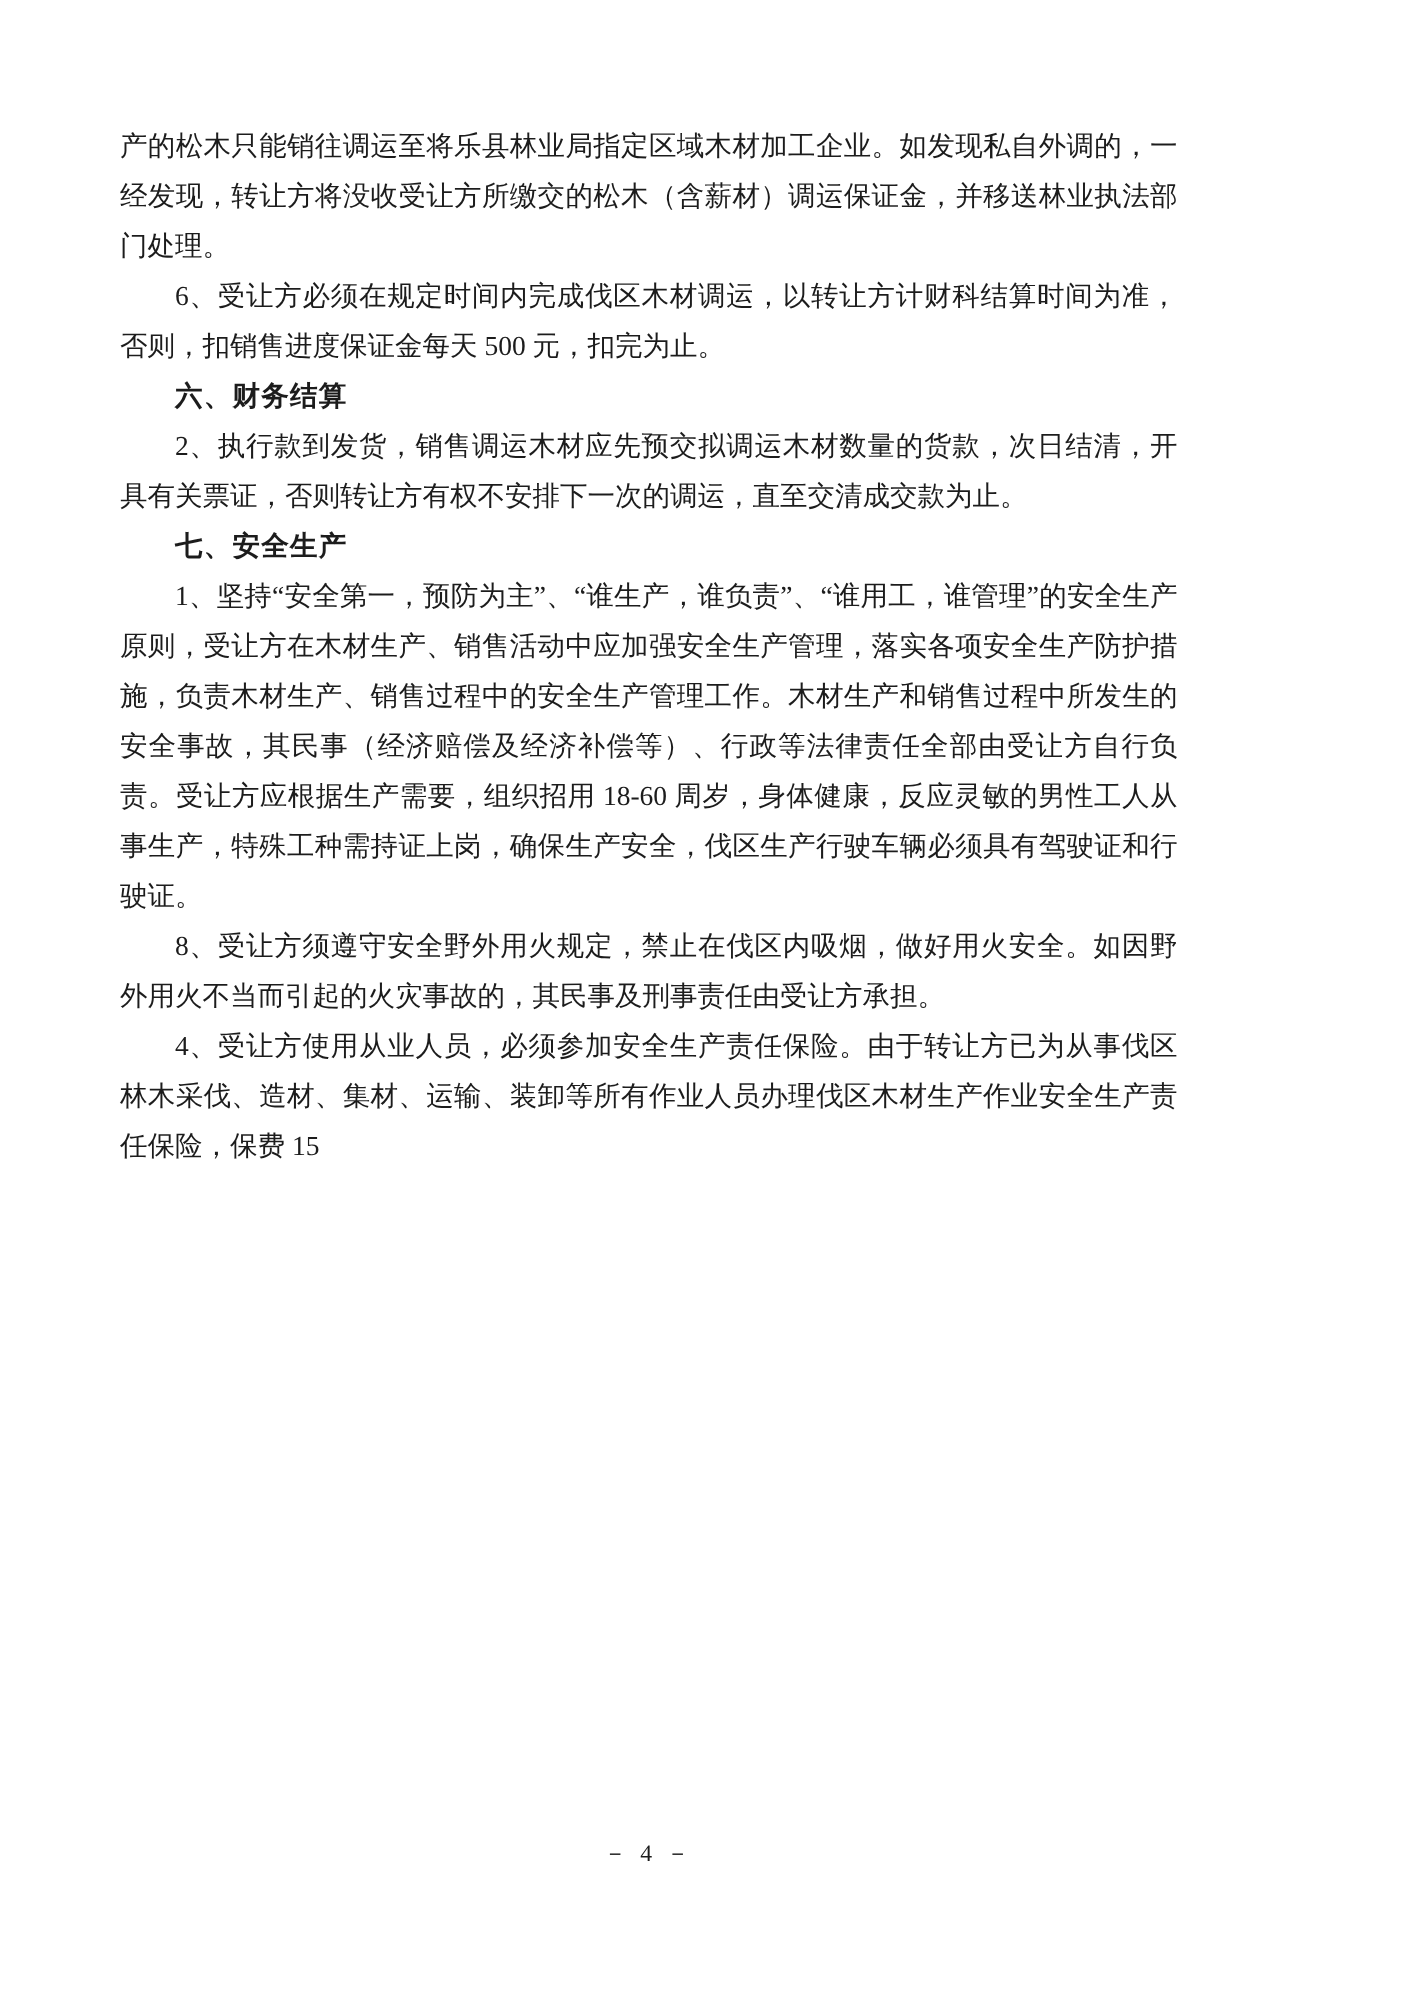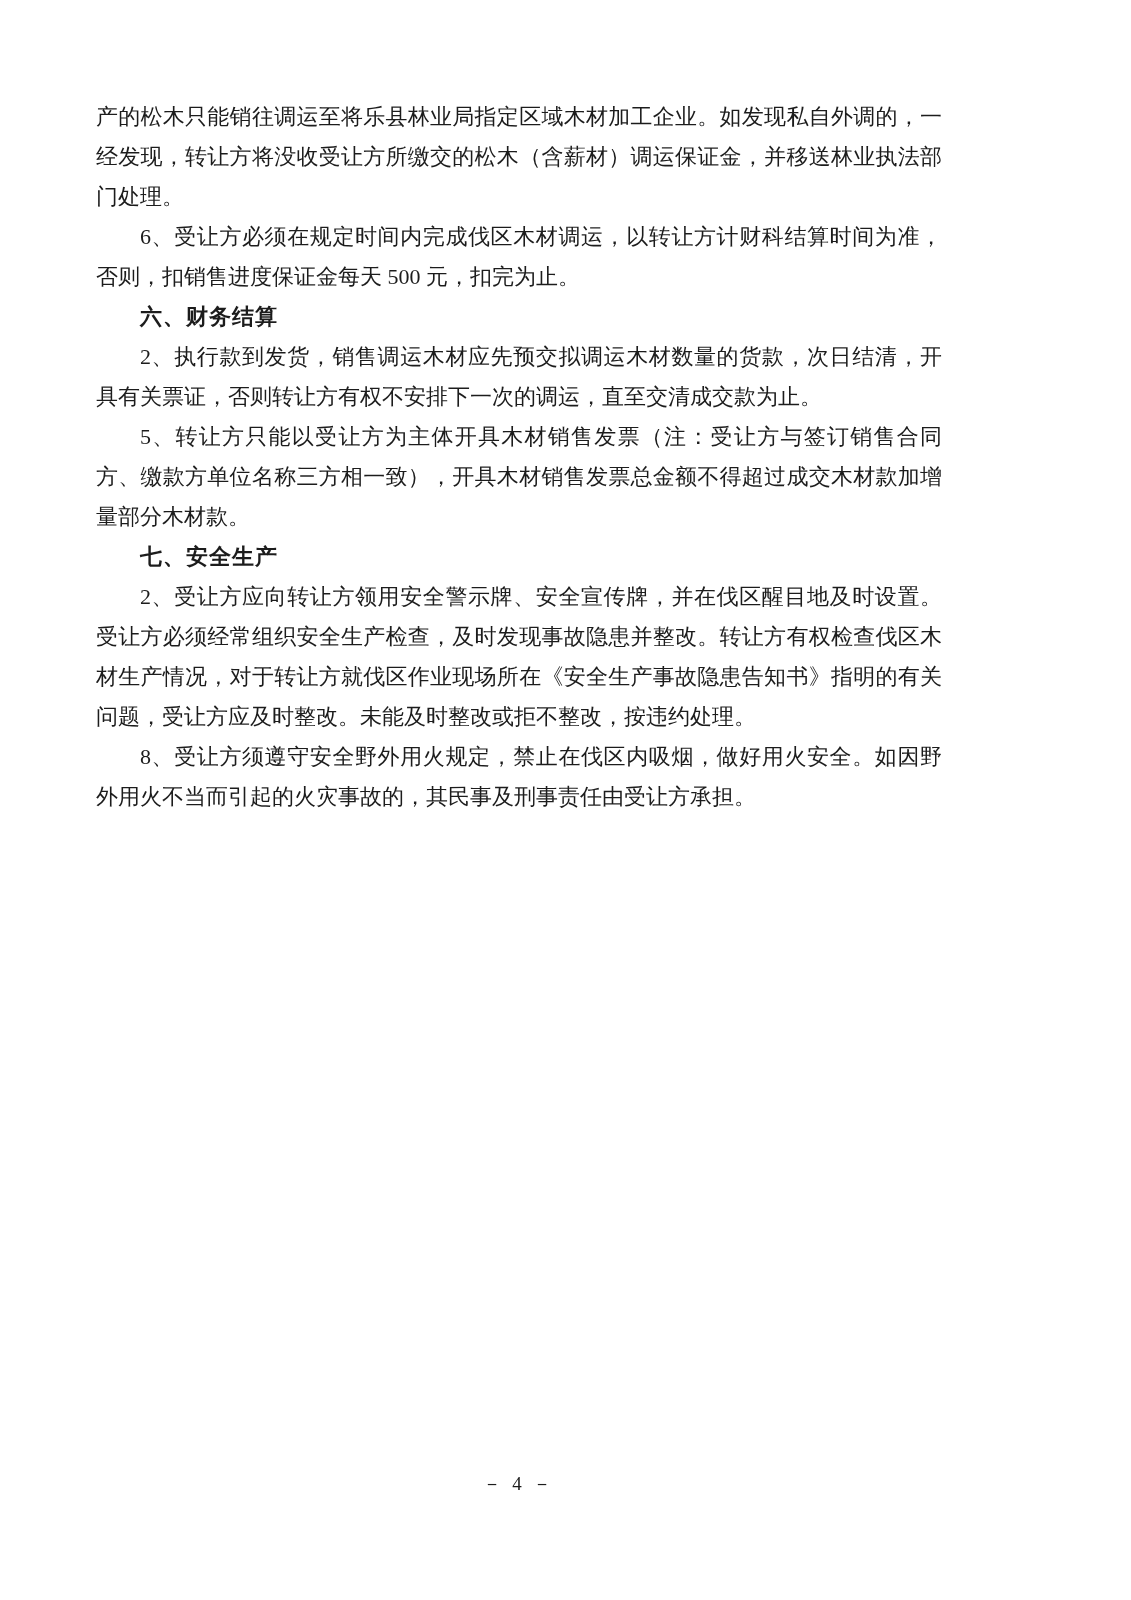--- a/index.html
+++ b/index.html
@@ -45,19 +45,19 @@
 </style>
 </head>
 <body>
 
 <div class="page">
   <div class="doc">
     <p>产的松木只能销往调运至将乐县林业局指定区域木材加工企业。如发现私自外调的，一经发现，转让方将没收受让方所缴交的松木（含薪材）调运保证金，并移送林业执法部门处理。</p>
     <p class="indent">6、受让方必须在规定时间内完成伐区木材调运，以转让方计财科结算时间为准，否则，扣销售进度保证金每天 500 元，扣完为止。</p>
     <p class="indent heading">六、财务结算</p>
     <p class="indent">2、执行款到发货，销售调运木材应先预交拟调运木材数量的货款，次日结清，开具有关票证，否则转让方有权不安排下一次的调运，直至交清成交款为止。</p>
-    <p class="indent">5、转让方只能以受让方为主体开具木材销售发票（注：受让方与签订销售合同方、缴款方单位名称三方相一致），开具木材销售发票总金额不得超过成交木材款加增量部分木材款。</p>
     <p class="indent heading">七、安全生产</p>
-    <p class="indent">2、受让方应向转让方领用安全警示牌、安全宣传牌，并在伐区醒目地及时设置。受让方必须经常组织安全生产检查，及时发现事故隐患并整改。转让方有权检查伐区木材生产情况，对于转让方就伐区作业现场所在《安全生产事故隐患告知书》指明的有关问题，受让方应及时整改。未能及时整改或拒不整改，按违约处理。</p>
+    <p class="indent">1、坚持“安全第一，预防为主”、“谁生产，谁负责”、“谁用工，谁管理”的安全生产原则，受让方在木材生产、销售活动中应加强安全生产管理，落实各项安全生产防护措施，负责木材生产、销售过程中的安全生产管理工作。木材生产和销售过程中所发生的安全事故，其民事（经济赔偿及经济补偿等）、行政等法律责任全部由受让方自行负责。受让方应根据生产需要，组织招用 18-60 周岁，身体健康，反应灵敏的男性工人从事生产，特殊工种需持证上岗，确保生产安全，伐区生产行驶车辆必须具有驾驶证和行驶证。</p>
     <p class="indent">8、受让方须遵守安全野外用火规定，禁止在伐区内吸烟，做好用火安全。如因野外用火不当而引起的火灾事故的，其民事及刑事责任由受让方承担。</p>
+    <p class="indent">4、受让方使用从业人员，必须参加安全生产责任保险。由于转让方已为从事伐区林木采伐、造材、集材、运输、装卸等所有作业人员办理伐区木材生产作业安全生产责任保险，保费 15</p>
   </div>
   <div class="footer">－ 4 －</div>
 </div>
 
 </body></html>

